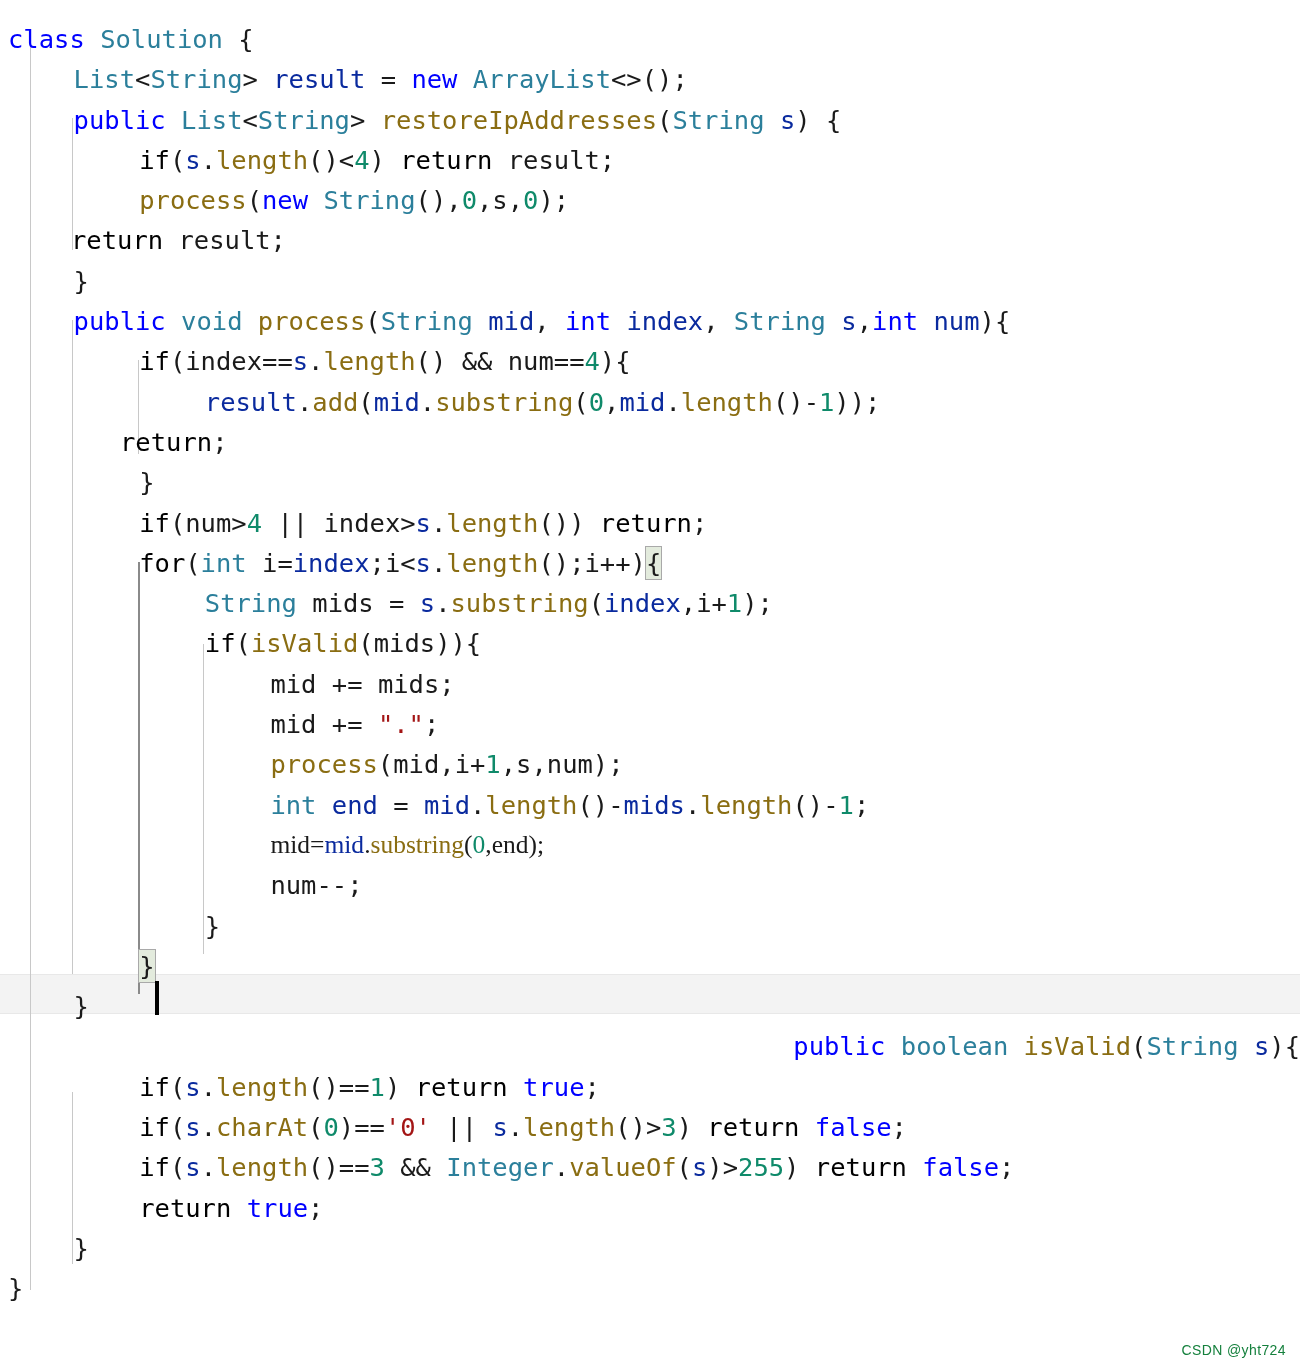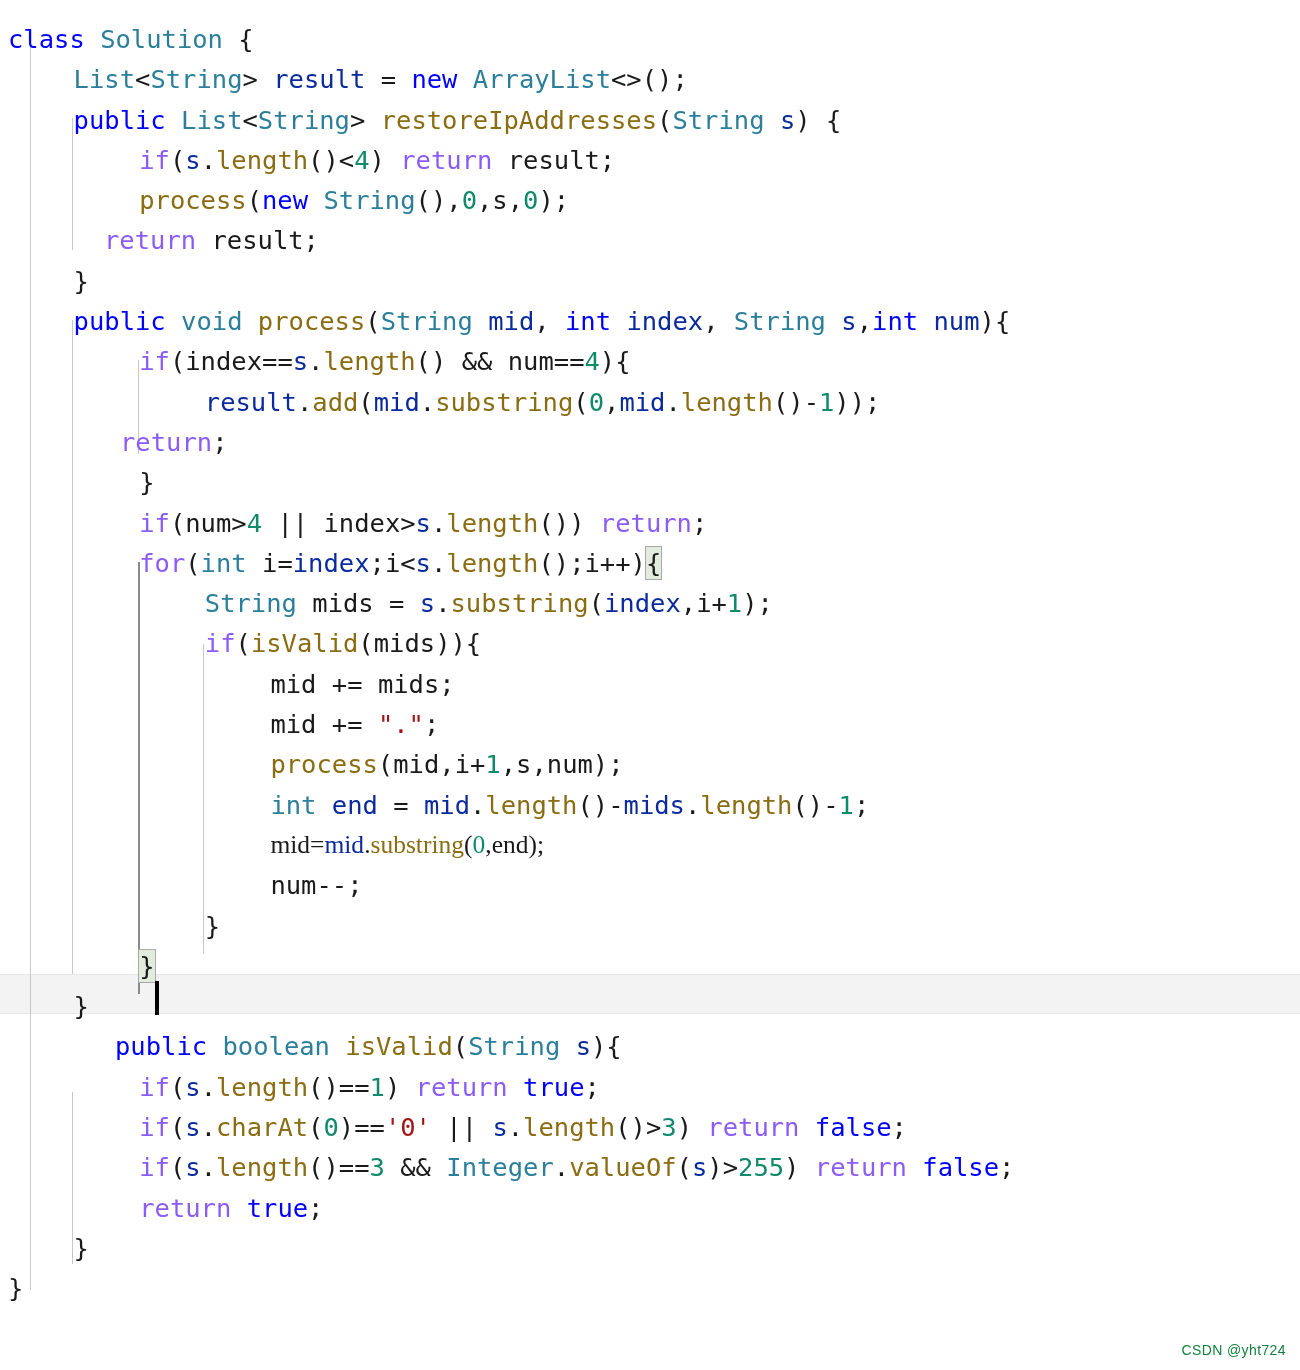--- a/index.html
+++ b/index.html
@@ -60,21 +60,21 @@
     height: 40.3px;
     line-height: 40.3px;
     font-size: 25.5px;
     white-space: pre;
     padding-left: 8px;
     box-sizing: border-box;
     letter-spacing: 0px;
   }
   
   .t-kw      { color: #0000ff; }            
-  .t-ctrl    { color: #8b5cf6; }            
+  .t-ctrl    { color: #000000; }            
   .t-type    { color: #2b7f9b; }            
   .t-method  { color: #8a6d12; }            
   .t-field   { color: #0a2a9e; }            
   .t-num     { color: #0f8a6a; }            
   .t-str     { color: #a31515; }            
   .t-plain   { color: #1a1a1a; }            
   .t-punc    { color: #1a1a1a; }
   
   .brace-match {
     background: #e3ebdd;
@@ -116,41 +116,41 @@
     <div class="guide" style="left:203px; top:644px;  height:310px;"></div>
     <div class="guide" style="left:72px;  top:1092px; height:172px;"></div>
   </div>
 
   <div class="code" id="code-lines">
       <div class="line" style="padding-left: 8px;"><span class="t-kw">class</span><span class="t-plain"> </span><span class="t-type">Solution</span><span class="t-punc"> {</span></div>
       <div class="line" style="padding-left: 73.6px;"><span class="t-type">List</span><span class="t-punc">&lt;</span><span class="t-type">String</span><span class="t-punc">&gt; </span><span class="t-field">result</span><span class="t-punc"> = </span><span class="t-kw">new</span><span class="t-punc"> </span><span class="t-type">ArrayList</span><span class="t-punc">&lt;&gt;();</span></div>
       <div class="line" style="padding-left: 73.6px;"><span class="t-kw">public</span><span class="t-punc"> </span><span class="t-type">List</span><span class="t-punc">&lt;</span><span class="t-type">String</span><span class="t-punc">&gt; </span><span class="t-method">restoreIpAddresses</span><span class="t-punc">(</span><span class="t-type">String</span><span class="t-punc"> </span><span class="t-field">s</span><span class="t-punc">) {</span></div>
       <div class="line" style="padding-left: 139.2px;"><span class="t-ctrl">if</span><span class="t-punc">(</span><span class="t-field">s</span><span class="t-punc">.</span><span class="t-method">length</span><span class="t-punc">()&lt;</span><span class="t-num">4</span><span class="t-punc">) </span><span class="t-ctrl">return</span><span class="t-punc"> </span><span class="t-plain">result</span><span class="t-punc">;</span></div>
       <div class="line" style="padding-left: 139.2px;"><span class="t-method">process</span><span class="t-punc">(</span><span class="t-kw">new</span><span class="t-punc"> </span><span class="t-type">String</span><span class="t-punc">(),</span><span class="t-num">0</span><span class="t-punc">,</span><span class="t-plain">s</span><span class="t-punc">,</span><span class="t-num">0</span><span class="t-punc">);</span></div>
-      <div class="line" style="padding-left: 104px;"><span class="t-ctrl">return</span><span class="t-punc"> </span><span class="t-plain">result</span><span class="t-punc">;</span></div>
+      <div class="line" style="padding-left: 71px;"><span class="t-ctrl">return</span><span class="t-punc"> </span><span class="t-plain">result</span><span class="t-punc">;</span></div>
       <div class="line" style="padding-left: 73.6px;"><span class="t-punc">}</span></div>
       <div class="line" style="padding-left: 73.6px;"><span class="t-kw">public</span><span class="t-punc"> </span><span class="t-type">void</span><span class="t-punc"> </span><span class="t-method">process</span><span class="t-punc">(</span><span class="t-type">String</span><span class="t-punc"> </span><span class="t-field">mid</span><span class="t-punc">, </span><span class="t-kw">int</span><span class="t-punc"> </span><span class="t-field">index</span><span class="t-punc">, </span><span class="t-type">String</span><span class="t-punc"> </span><span class="t-field">s</span><span class="t-punc">,</span><span class="t-kw">int</span><span class="t-punc"> </span><span class="t-field">num</span><span class="t-punc">){</span></div>
       <div class="line" style="padding-left: 139.2px;"><span class="t-ctrl">if</span><span class="t-punc">(</span><span class="t-plain">index</span><span class="t-punc">==</span><span class="t-field">s</span><span class="t-punc">.</span><span class="t-method">length</span><span class="t-punc">() &amp;&amp; </span><span class="t-plain">num</span><span class="t-punc">==</span><span class="t-num">4</span><span class="t-punc">){</span></div>
       <div class="line" style="padding-left: 204.8px;"><span class="t-field">result</span><span class="t-punc">.</span><span class="t-method">add</span><span class="t-punc">(</span><span class="t-field">mid</span><span class="t-punc">.</span><span class="t-method">substring</span><span class="t-punc">(</span><span class="t-num">0</span><span class="t-punc">,</span><span class="t-field">mid</span><span class="t-punc">.</span><span class="t-method">length</span><span class="t-punc">()-</span><span class="t-num">1</span><span class="t-punc">));</span></div>
       <div class="line" style="padding-left: 120px;"><span class="t-ctrl">return</span><span class="t-punc">;</span></div>
       <div class="line" style="padding-left: 139.2px;"><span class="t-punc">}</span></div>
       <div class="line" style="padding-left: 139.2px;"><span class="t-ctrl">if</span><span class="t-punc">(</span><span class="t-plain">num</span><span class="t-punc">&gt;</span><span class="t-num">4</span><span class="t-punc"> || </span><span class="t-plain">index</span><span class="t-punc">&gt;</span><span class="t-field">s</span><span class="t-punc">.</span><span class="t-method">length</span><span class="t-punc">()) </span><span class="t-ctrl">return</span><span class="t-punc">;</span></div>
       <div class="line" style="padding-left: 139.2px;"><span class="t-ctrl">for</span><span class="t-punc">(</span><span class="t-type">int</span><span class="t-punc"> </span><span class="t-plain">i</span><span class="t-punc">=</span><span class="t-field">index</span><span class="t-punc">;</span><span class="t-plain">i</span><span class="t-punc">&lt;</span><span class="t-field">s</span><span class="t-punc">.</span><span class="t-method">length</span><span class="t-punc">();</span><span class="t-plain">i</span><span class="t-punc">++)</span><span class="t-punc brace-match">{</span></div>
       <div class="line" style="padding-left: 204.8px;"><span class="t-type">String</span><span class="t-punc"> </span><span class="t-plain">mids</span><span class="t-punc"> = </span><span class="t-field">s</span><span class="t-punc">.</span><span class="t-method">substring</span><span class="t-punc">(</span><span class="t-field">index</span><span class="t-punc">,</span><span class="t-plain">i</span><span class="t-punc">+</span><span class="t-num">1</span><span class="t-punc">);</span></div>
       <div class="line" style="padding-left: 204.8px;"><span class="t-ctrl">if</span><span class="t-punc">(</span><span class="t-method">isValid</span><span class="t-punc">(</span><span class="t-plain">mids</span><span class="t-punc">)){</span></div>
       <div class="line" style="padding-left: 270.4px;"><span class="t-plain">mid</span><span class="t-punc"> += </span><span class="t-plain">mids</span><span class="t-punc">;</span></div>
       <div class="line" style="padding-left: 270.4px;"><span class="t-plain">mid</span><span class="t-punc"> += </span><span class="t-str">"."</span><span class="t-punc">;</span></div>
       <div class="line" style="padding-left: 270.4px;"><span class="t-method">process</span><span class="t-punc">(</span><span class="t-plain">mid</span><span class="t-punc">,</span><span class="t-plain">i</span><span class="t-punc">+</span><span class="t-num">1</span><span class="t-punc">,</span><span class="t-plain">s</span><span class="t-punc">,</span><span class="t-plain">num</span><span class="t-punc">);</span></div>
       <div class="line" style="padding-left: 270.4px;"><span class="t-type">int</span><span class="t-punc"> </span><span class="t-field">end</span><span class="t-punc"> = </span><span class="t-field">mid</span><span class="t-punc">.</span><span class="t-method">length</span><span class="t-punc">()-</span><span class="t-field">mids</span><span class="t-punc">.</span><span class="t-method">length</span><span class="t-punc">()-</span><span class="t-num">1</span><span class="t-punc">;</span></div>
       <div class="line" style="padding-left: 270.4px; font-family: Liberation Serif, serif;"><span class="t-plain">mid</span><span class="t-punc">=</span><span class="t-field">mid</span><span class="t-punc">.</span><span class="t-method">substring</span><span class="t-punc">(</span><span class="t-num">0</span><span class="t-punc">,</span><span class="t-plain">end</span><span class="t-punc">);</span></div>
       <div class="line" style="padding-left: 270.4px;"><span class="t-plain">num</span><span class="t-punc">--;</span></div>
       <div class="line" style="padding-left: 204.8px;"><span class="t-punc">}</span></div>
       <div class="line" style="padding-left: 139.2px;"><span class="t-punc brace-match">}</span></div>
       <div class="line" style="padding-left: 73.6px;"><span class="t-punc">}</span></div>
-      <div class="line" style="padding-left: 115px;"><span class="t-kw">public</span><span class="t-punc"> </span><span class="t-type">boolean</span><span class="t-punc"> </span><span class="t-method">isValid</span><span class="t-punc">(</span><span class="t-type">String</span><span class="t-punc"> </span><span class="t-field">s</span><span class="t-punc">){</span></div>
+      <div class="line" style="padding-left: 69px; text-align: right;"><span class="t-kw">public</span><span class="t-punc"> </span><span class="t-type">boolean</span><span class="t-punc"> </span><span class="t-method">isValid</span><span class="t-punc">(</span><span class="t-type">String</span><span class="t-punc"> </span><span class="t-field">s</span><span class="t-punc">){</span></div>
       <div class="line" style="padding-left: 139.2px;"><span class="t-ctrl">if</span><span class="t-punc">(</span><span class="t-field">s</span><span class="t-punc">.</span><span class="t-method">length</span><span class="t-punc">()==</span><span class="t-num">1</span><span class="t-punc">) </span><span class="t-ctrl">return</span><span class="t-punc"> </span><span class="t-kw">true</span><span class="t-punc">;</span></div>
       <div class="line" style="padding-left: 139.2px;"><span class="t-ctrl">if</span><span class="t-punc">(</span><span class="t-field">s</span><span class="t-punc">.</span><span class="t-method">charAt</span><span class="t-punc">(</span><span class="t-num">0</span><span class="t-punc">)==</span><span class="t-str">'0'</span><span class="t-punc"> || </span><span class="t-field">s</span><span class="t-punc">.</span><span class="t-method">length</span><span class="t-punc">()&gt;</span><span class="t-num">3</span><span class="t-punc">) </span><span class="t-ctrl">return</span><span class="t-punc"> </span><span class="t-kw">false</span><span class="t-punc">;</span></div>
       <div class="line" style="padding-left: 139.2px;"><span class="t-ctrl">if</span><span class="t-punc">(</span><span class="t-field">s</span><span class="t-punc">.</span><span class="t-method">length</span><span class="t-punc">()==</span><span class="t-num">3</span><span class="t-punc"> &amp;&amp; </span><span class="t-type">Integer</span><span class="t-punc">.</span><span class="t-method">valueOf</span><span class="t-punc">(</span><span class="t-field">s</span><span class="t-punc">)&gt;</span><span class="t-num">255</span><span class="t-punc">) </span><span class="t-ctrl">return</span><span class="t-punc"> </span><span class="t-kw">false</span><span class="t-punc">;</span></div>
       <div class="line" style="padding-left: 139.2px;"><span class="t-ctrl">return</span><span class="t-punc"> </span><span class="t-kw">true</span><span class="t-punc">;</span></div>
       <div class="line" style="padding-left: 73.6px;"><span class="t-punc">}</span></div>
       <div class="line" style="padding-left: 8px;"><span class="t-punc">}</span></div>
     </div>
 
   <div class="caret" style="left:155px; top:981px;"></div>
 

